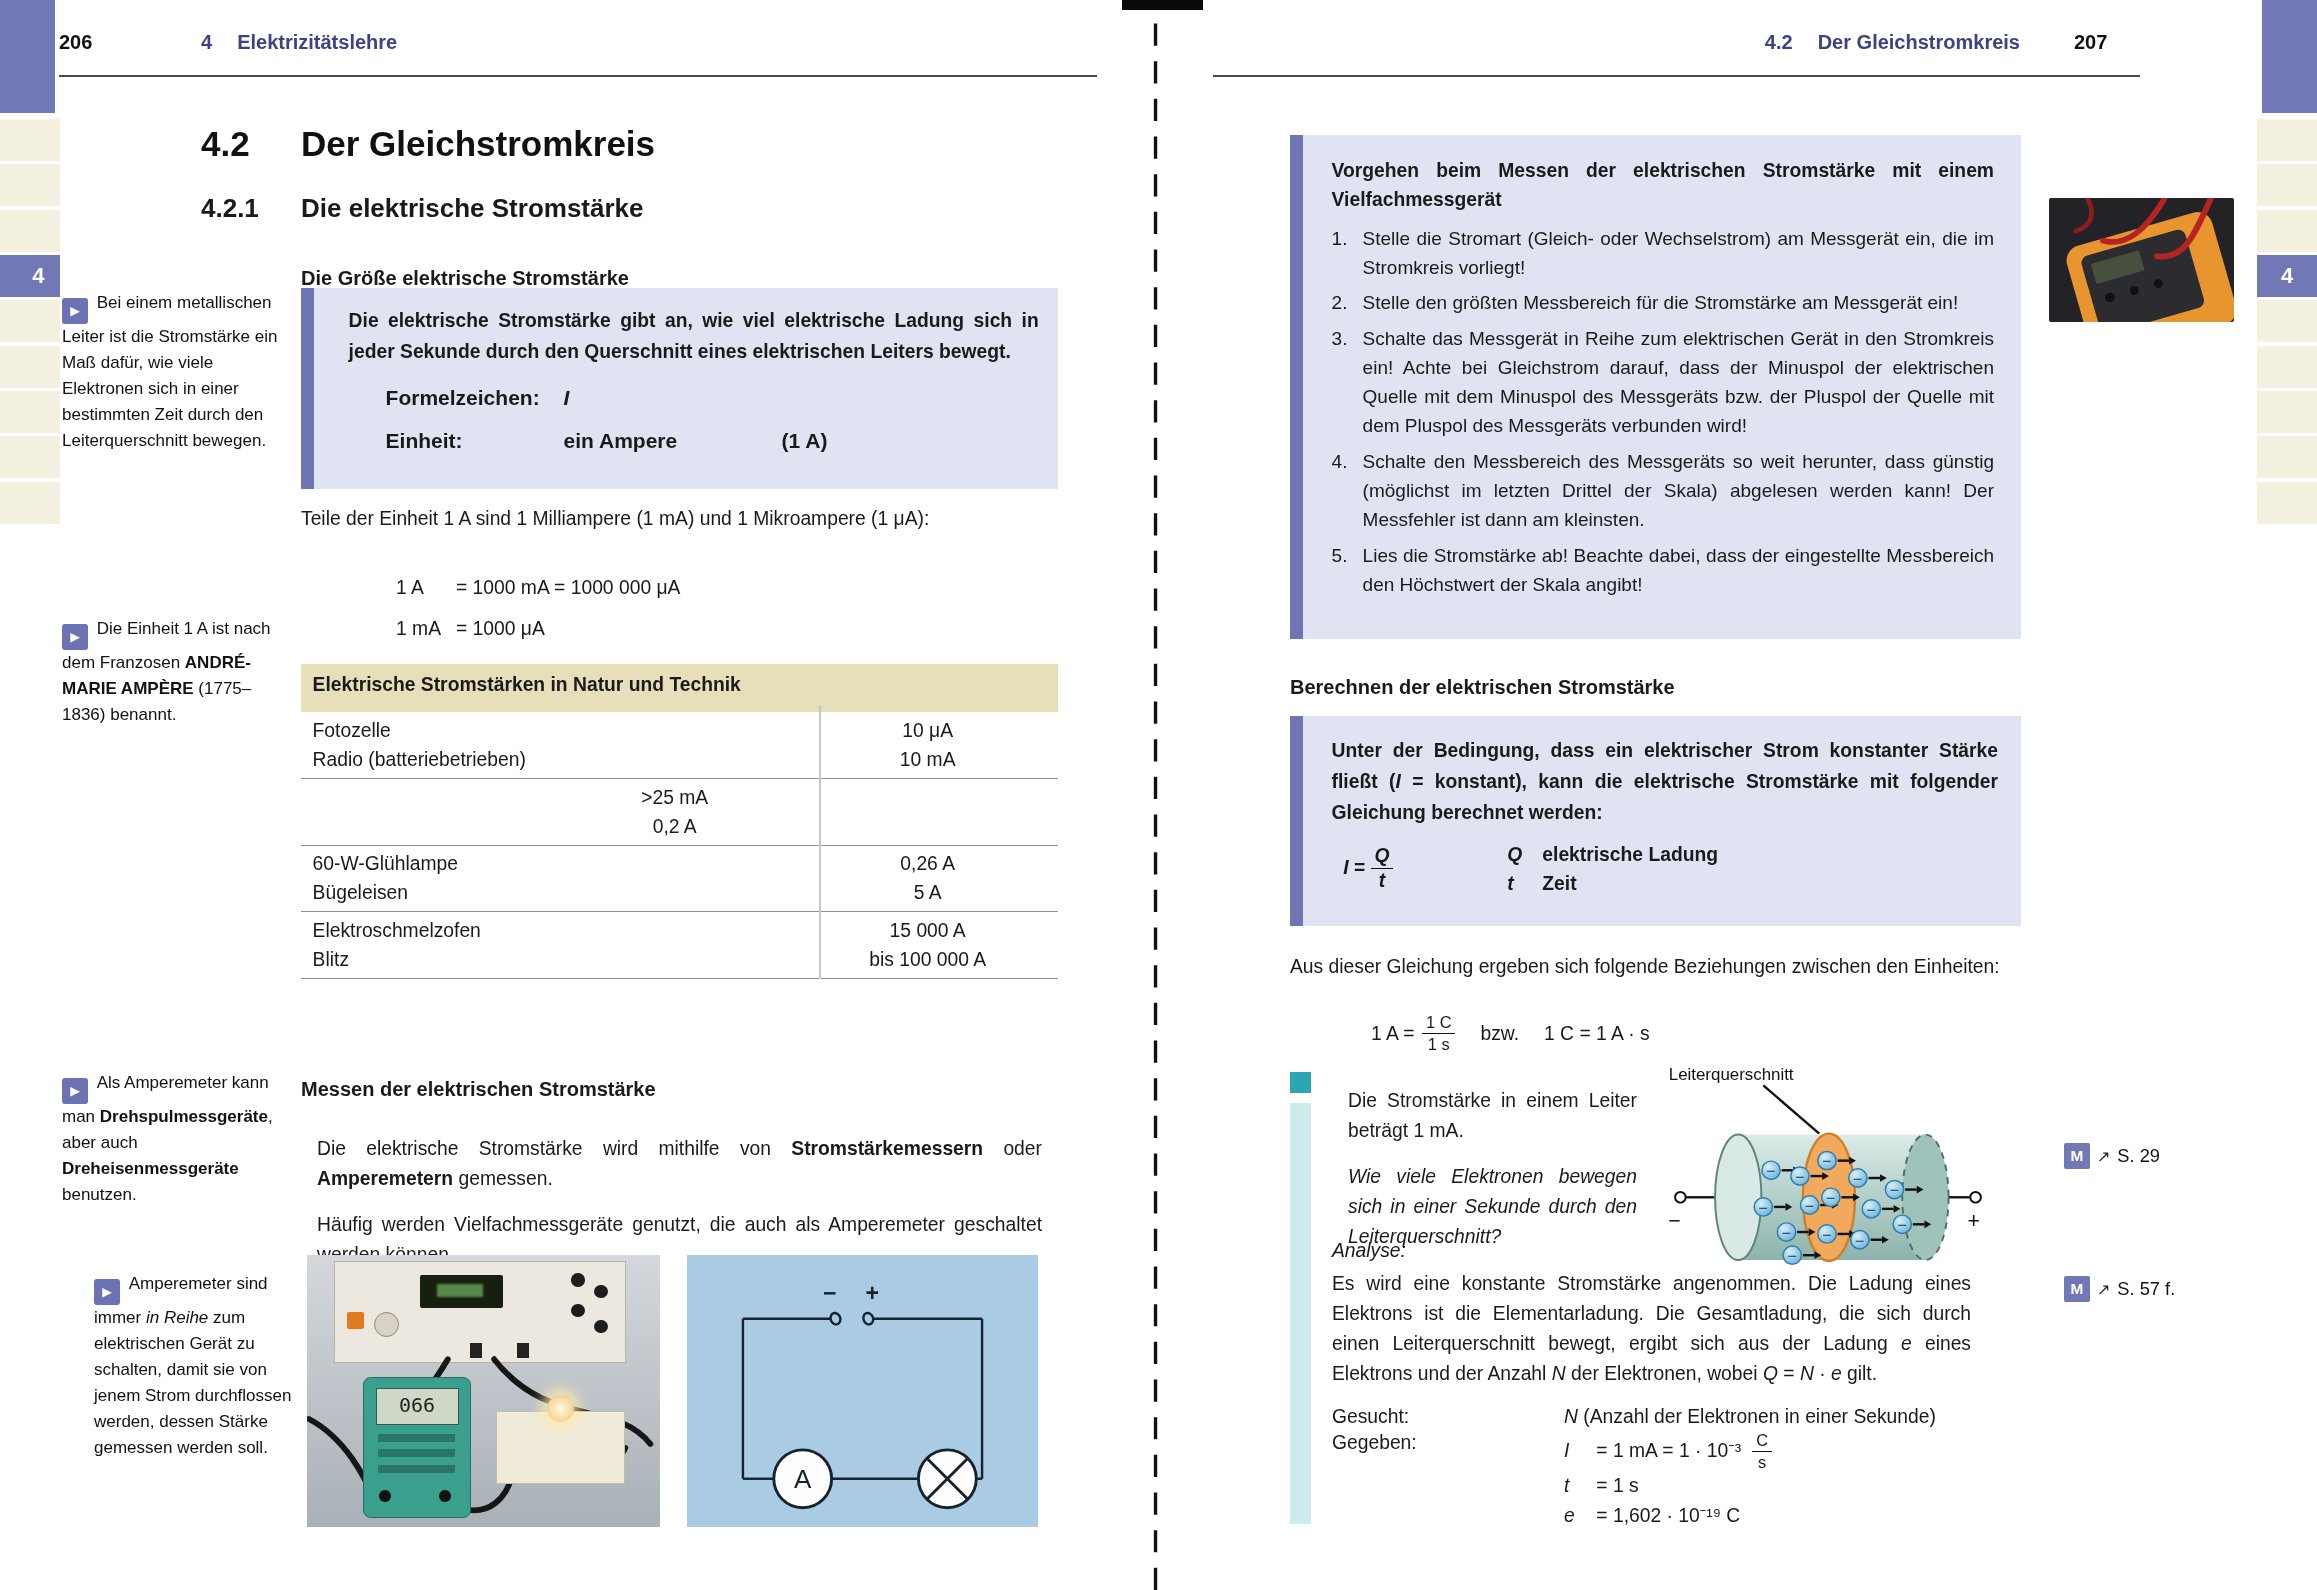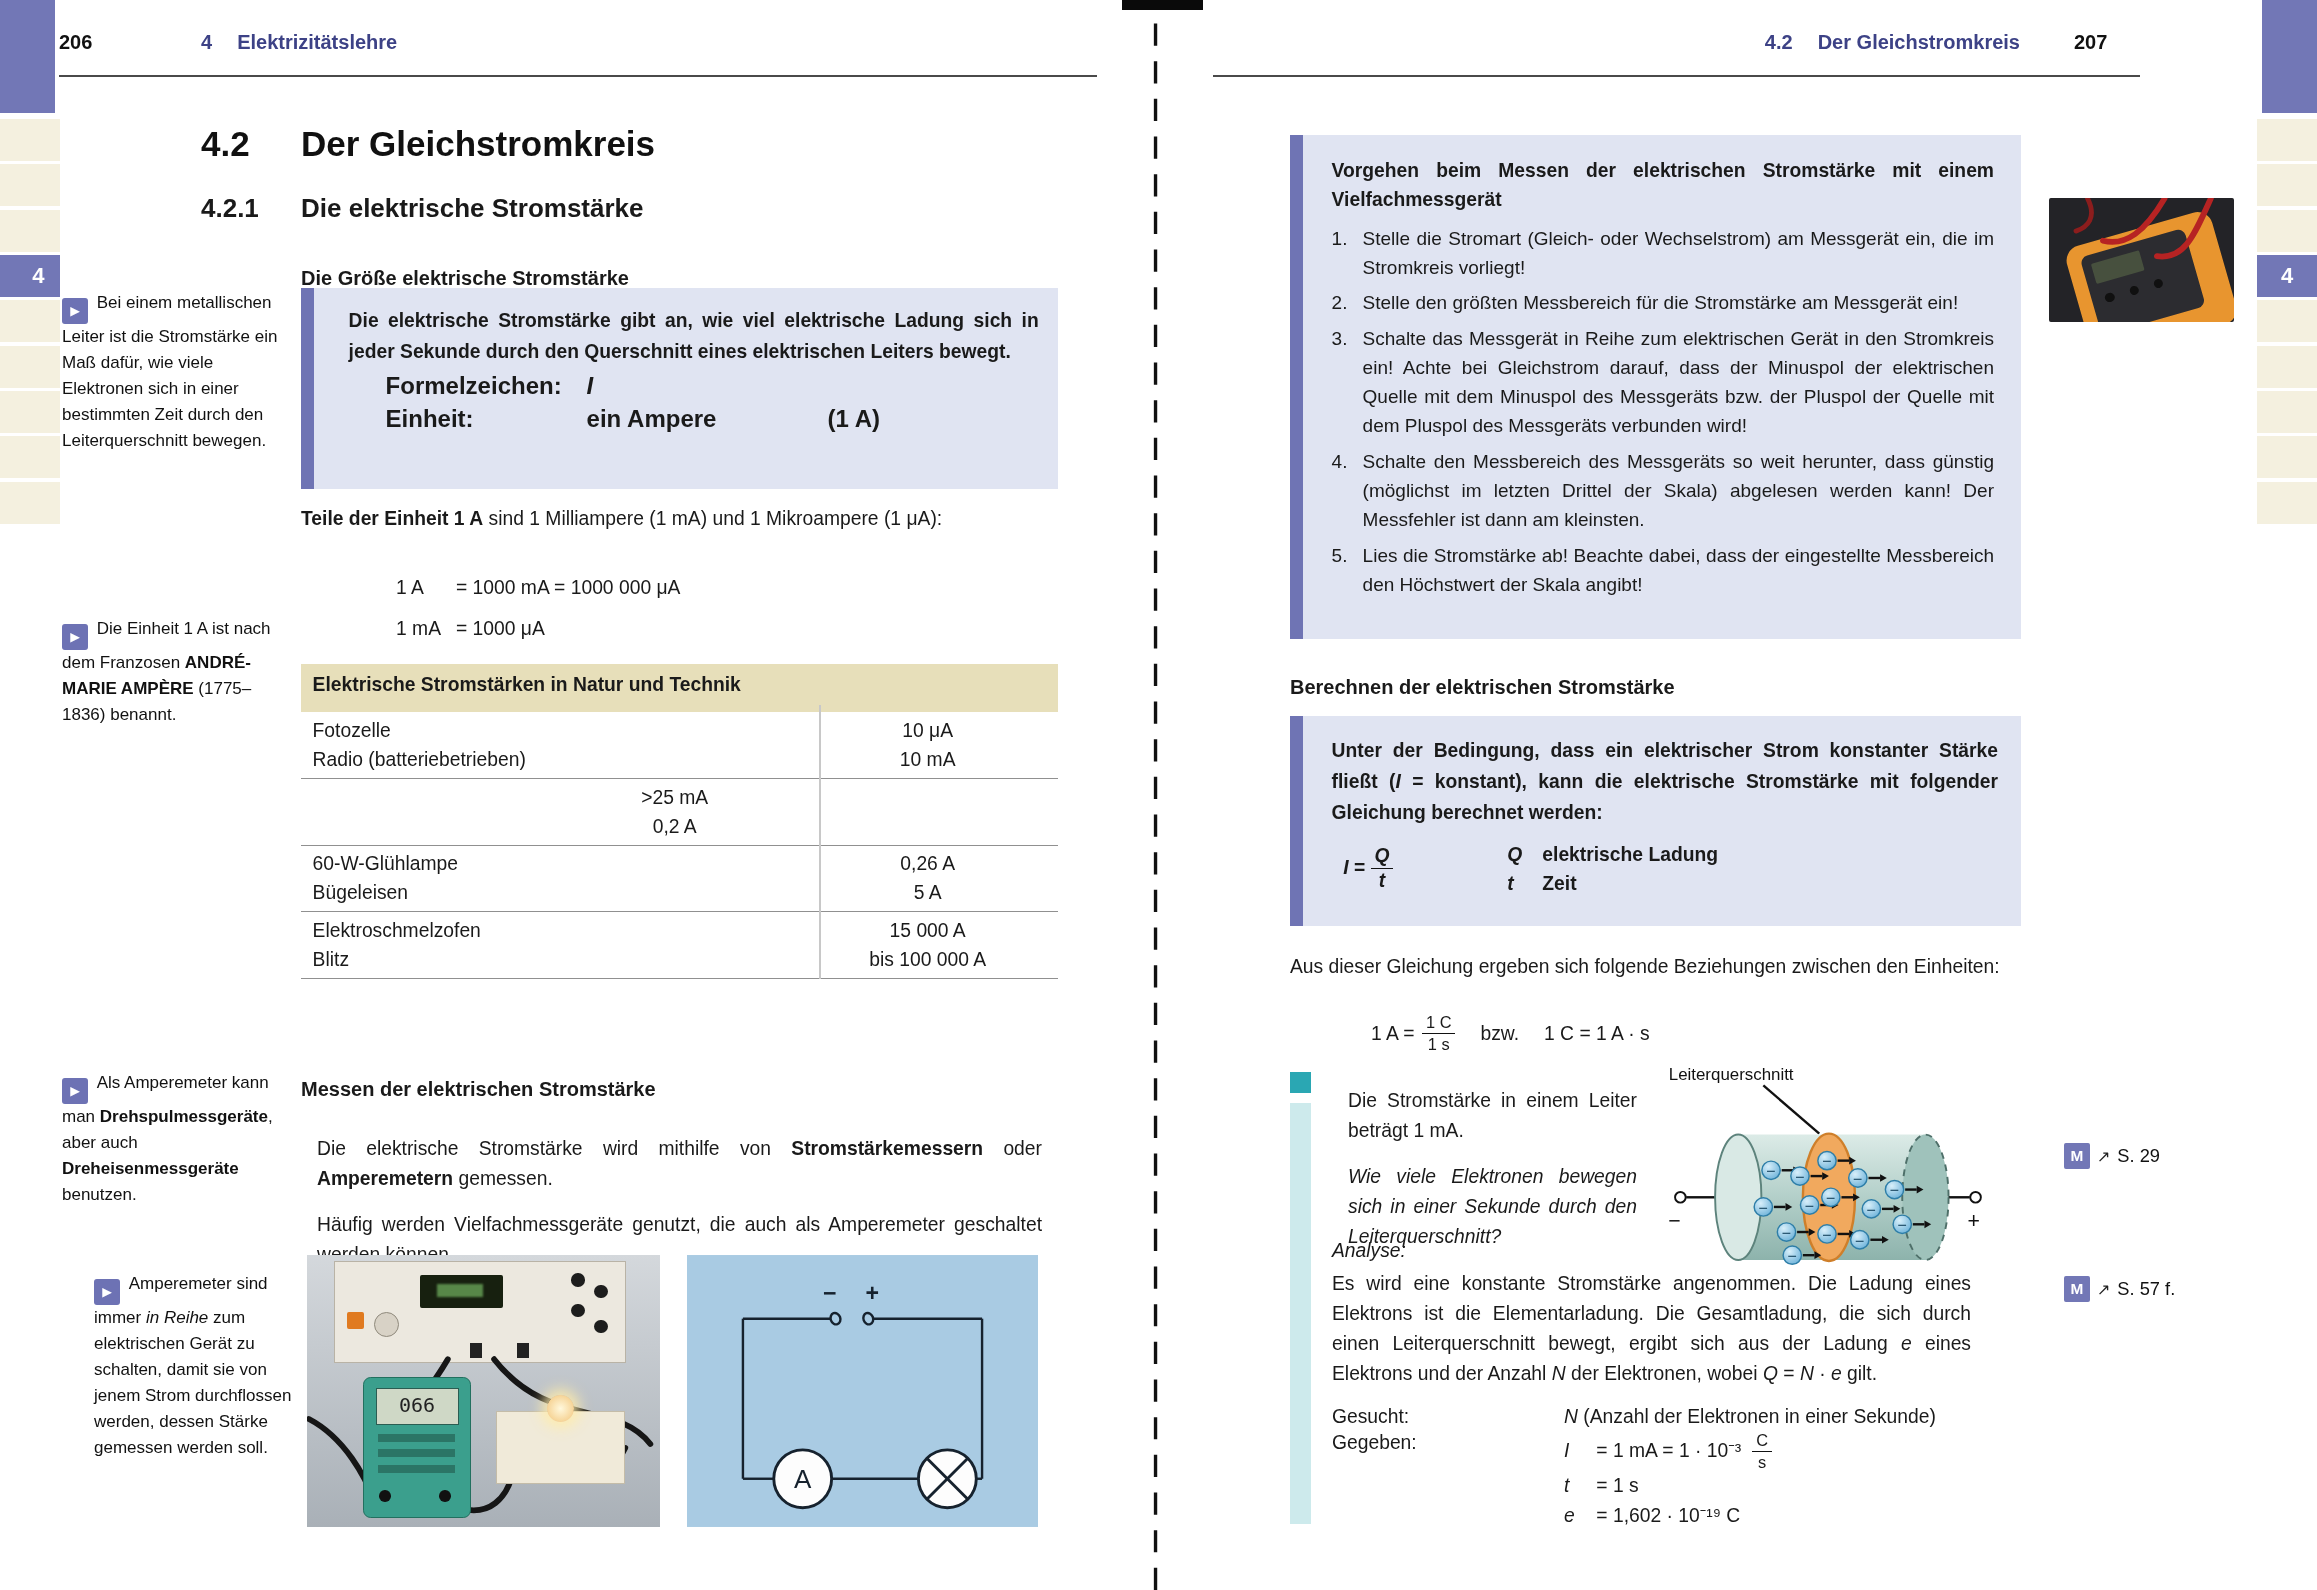--- a/index.html
+++ b/index.html
@@ -27,21 +27,21 @@
   .h3{font-size:20px;font-weight:bold;}
 
   .body-txt{font-size:19.3px;line-height:30px;text-align:justify;}
   .body-txt p{margin:16px;}
 
   
   .infobox{background:#e0e4f2;display:flex;}
   .infobox .bar{width:12.6px;flex:none;background:#6f74b4;}
   .infobox .inner{flex:1;box-sizing:border-box;}
   .defbox-lead{font-size:19.3px;line-height:31px;font-weight:bold;text-align:justify;margin:0;}
-  .def-row{display:flex;font-weight:bold;font-size:24px;margin-top:5px;margin-left:37px;gap:23px;}
+  .def-row{display:flex;font-weight:bold;font-size:21px;margin-top:19px;margin-left:37px;}
   .def-row .lbl{width:178px;flex:none;}
   .def-row .val{width:218px;flex:none;}
 
   .conv-row{display:flex;font-size:19.3px;}
   .conv-row .lhs{width:60px;flex:none;}
 
   
   .nat-table{background:#ffffff;}
   .nat-head{height:48px;background:#e7dfba;font-weight:bold;font-size:19.3px;line-height:41px;padding-left:11.6px;box-sizing:border-box;}
   .nat-group{display:flex;border-bottom:1.9px solid #909090;padding:3.9px 0;}
@@ -142,21 +142,21 @@
         <span class="val ital">I</span>
       </div>
       <div class="def-row">
         <span class="lbl">Einheit:</span>
         <span class="val">ein Ampere</span>
         <span>(1 A)</span>
       </div>
     </div>
   </div>
 
-  <div class="abs body-txt" style="left:301px;top:504px;width:757px;"><span style="font-weight: bold;">Teile der Einheit 1 A</span><span> sind 1 Milliampere (1 mA) und 1 Mikroampere (1 μA):</span></div>
+  <div class="abs body-txt" style="left:301px;top:504px;width:757px;"><span style="font-weight: normal;">Teile der Einheit 1 A</span><span> sind 1 Milliampere (1 mA) und 1 Mikroampere (1 μA):</span></div>
 
   <div class="abs conv-row" style="left:396px;top:577px;">
     <span class="lhs">1 A</span>
     <span>= 1000 mA = 1000 000 μA</span>
   </div>
   <div class="abs conv-row" style="left:396px;top:618px;">
     <span class="lhs">1 mA</span>
     <span>= 1000 μA</span>
   </div>
 

